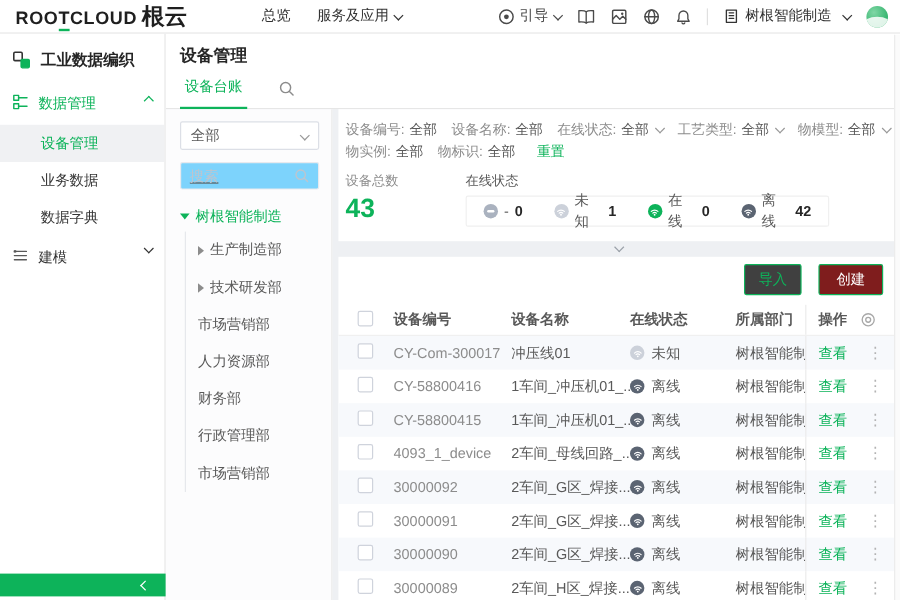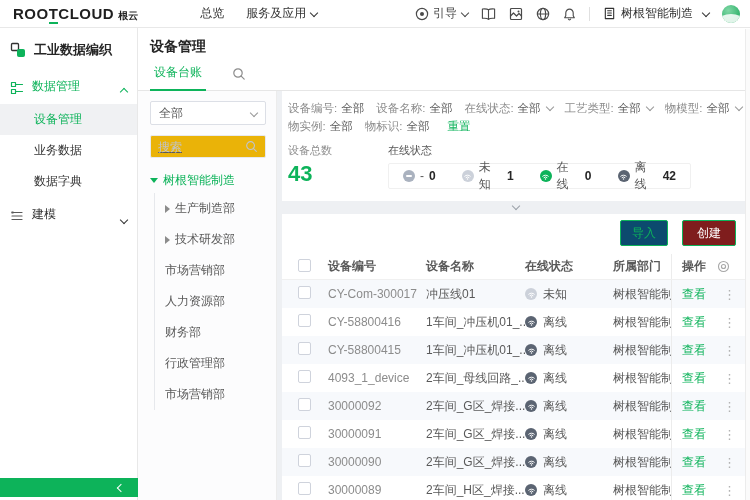--- a/index.html
+++ b/index.html
@@ -5,63 +5,63 @@
   * { margin:0; padding:0; box-sizing:border-box; }
   html,body { width:750px; height:500px; overflow:hidden; }
   body { font-family:"Liberation Sans","DejaVu Sans",sans-serif; font-size:12px; color:#595959; background:#eef0f3; }
   .app { position:relative; width:750px; height:500px; display:flex; flex-direction:column; }
 
   
   .topbar { height:28px; background:#fff; border-bottom:1px solid #e8e8e8; display:flex; align-items:center; padding:0 10px 0 13px; flex:none; z-index:5;gap:36px; }
   .brand { display:flex; align-items:baseline; gap:4px; cursor:pointer; }
   .brand .en { font-size:15px; font-weight:700; color:#1f1f1f; letter-spacing:.5px; }
   .brand .en .t-green { border-bottom:2px solid #0db35a; }
-  .brand .cn { font-size:10px; font-weight:700; color:#1f1f1f; }
+  .brand .cn { font-size:19px; font-weight:700; color:#1f1f1f; }
   .top-nav { display:flex; align-items:center; gap:22px; margin-left:26px; color:#333; }
   .top-nav .nav-item { display:flex; align-items:center; cursor:pointer; }
   .top-right { margin-left:auto; display:flex; align-items:center; gap:13px; color:#4a4a4a; }
   .top-right svg { display:block; }
   .chev { display:inline-block; width:6px; height:6px; border-right:1.2px solid currentColor; border-bottom:1.2px solid currentColor; transform:rotate(45deg); margin:-2px 0 0 5px; }
   .chev.up { transform:rotate(-135deg); margin-top:3px; }
   .chev.left { transform:rotate(135deg); margin:0; }
   .guide { display:flex; align-items:center; cursor:pointer; }
   .guide span { margin-left:4px; }
   .vdiv { width:1px; height:14px; background:#e0e0e0; }
   .org-switch { display:flex; align-items:center; gap:5px; cursor:pointer; color:#333; }
   .avatar { width:18px; height:18px; border-radius:50%; background:radial-gradient(circle at 35% 30%, #7fd7a5, #16a557); position:relative; overflow:hidden; cursor:pointer; flex:none; }
   .avatar::after { content:""; position:absolute; left:-3px; top:9px; width:24px; height:12px; background:#fff; border-radius:50% 50% 0 0; opacity:.85; }
 
   
   .shell { flex:1; display:flex; min-height:0; }
 
   
   .sidebar { width:138px; background:#fff; border-right:1px solid #e8e8e8; position:relative; flex:none; }
   .side-head { display:flex; align-items:center; gap:8px; padding:13px 10px 10px 10px; font-size:13px; font-weight:700; color:#262626; }
-  .side-group { display:flex; align-items:flex-end; gap:8px; padding:9px 10px; cursor:pointer; color:#333; }
+  .side-group { display:flex; align-items:flex-start; gap:8px; padding:9px 10px; cursor:pointer; color:#333; }
   .side-group.active-group { color:#0db35a; }
   .side-group .glabel { flex:1; }
   .side-sub { padding:7px 10px 7px 34px; cursor:pointer; color:#333; }
   .side-sub.selected { background:#f0f1f3; color:#0db35a; }
   .collapse-bar { position:absolute; left:0; bottom:3px; width:138px; height:19px; background:#0db35a; display:flex; align-items:center; justify-content:flex-end; padding-right:14px; color:#fff; cursor:pointer; }
 
   
   .content { flex:1; display:flex; flex-direction:column; min-width:0; }
   .page-header { background:#fff; border-bottom:1px solid #e6e6e6; padding:10px 0 0 12px; flex:none; }
   .page-title { font-size:14px; font-weight:700; color:#262626; }
   .tabs-row { display:flex; align-items:center; margin-top:8px; }
   .tab { color:#0db35a; padding:0 4px 8px 4px; border-bottom:2px solid #0db35a; margin-bottom:-1px; cursor:pointer; }
   .tab-search { margin-left:26px; margin-bottom:6px; color:#8c8c8c; cursor:pointer; }
 
   .body-row { flex:1; display:flex; min-height:0; }
 
   
   .tree-panel { width:139px; background:#fcfcfd; border-right:1px solid #ececec; padding:10px 10px 0 12px; flex:none; }
   .scope-select { height:24px; border:1px solid #dcdfe6; border-radius:2px; background:#fff; display:flex; align-items:center; justify-content:space-between; padding:0 8px; color:#595959; cursor:pointer; }
   .scope-select .chev { color:#999; margin:0; }
-  .tree-search { margin-top:10px; height:23px; border:1px solid #e7e9ee; border-radius:2px; background:#eab308; display:flex; align-items:center; padding:0 7px;text-decoration:underline; }
+  .tree-search { margin-top:10px; height:23px; border:1px solid #e7e9ee; border-radius:2px; background:#7dd3fc; display:flex; align-items:center; padding:0 7px;text-decoration:underline; }
   .tree-search input { border:none; outline:none; width:80px; font-size:12px; color:#595959; background:transparent; font-family:inherit; }
   .tree-search input::placeholder { color:#c0c4cc; }
   .tree-search svg { margin-left:auto; color:#c0c4cc; }
   .tree { margin-top:14px; position:relative; }
   .tree-root { display:flex; align-items:center; gap:5px; color:#0db35a; cursor:pointer; }
   .tri-down { width:0; height:0; border-left:4px solid transparent; border-right:4px solid transparent; border-top:5px solid #0db35a; flex:none; }
   .tri-right { width:0; height:0; border-top:4px solid transparent; border-bottom:4px solid transparent; border-left:5px solid #8c8c8c; flex:none; }
   .tree-children { margin:4px 0 0 4px; border-left:1px solid #e6e8ec; }
   .tree-item { display:flex; align-items:center; gap:5px; padding:7px 0 7px 10px; color:#595959; cursor:pointer; }
 
@@ -83,21 +83,21 @@
   .legend-box { border:1px solid #f0f0f0; border-radius:2px; height:26px; display:flex; align-items:center; gap:26px; padding:0 14px; width:303px; }
   .legend-item { display:flex; align-items:center; gap:5px; }
   .legend-item .lname { color:#595959; }
   .legend-item .lcount { color:#262626; font-weight:700; }
 
   .band { height:13px; display:flex; align-items:center; justify-content:center; color:#9aa0a8; flex:none; cursor:pointer; }
 
   .table-card { background:#fff; flex:1; min-height:0; padding-top:6px; display:flex; flex-direction:column; overflow:hidden; }
   .toolbar { display:flex; justify-content:flex-end; gap:14px; padding:0 14px; flex:none; }
   .btn { height:26px; border-radius:2px; font-size:12px; display:flex; align-items:center; justify-content:center; cursor:pointer; font-family:inherit; }
-  .btn-outline { width:48px; background:#0c4a6e; border:1px solid #0db35a; color:#0db35a; }
+  .btn-outline { width:48px; background:#404040; border:1px solid #0db35a; color:#0db35a; }
   .btn-solid { width:54px; background:#7f1d1d; border:1px solid #0db35a; color:#fff; }
 
   .grid-row { display:grid; grid-template-columns:46px 98px 99px 88px 1fr 79px; align-items:center; }
   .thead { margin-top:8px; height:26px; color:#595959; font-weight:700; border-bottom:1px solid #f0f0f0; flex:none; }
   .tbody { flex:1; min-height:0; overflow:hidden; }
   .trow { height:28px; }
   .trow.stripe { background:#f7f9fc; }
   .cell-cb { padding-left:16px; }
   .cb { width:13px; height:13px; border:1px solid #cfd3dc; border-radius:2px; background:#fff; display:inline-block; cursor:pointer; }
   .cell-no { color:#8c8c8c; overflow:hidden; text-overflow:ellipsis; white-space:nowrap; }

